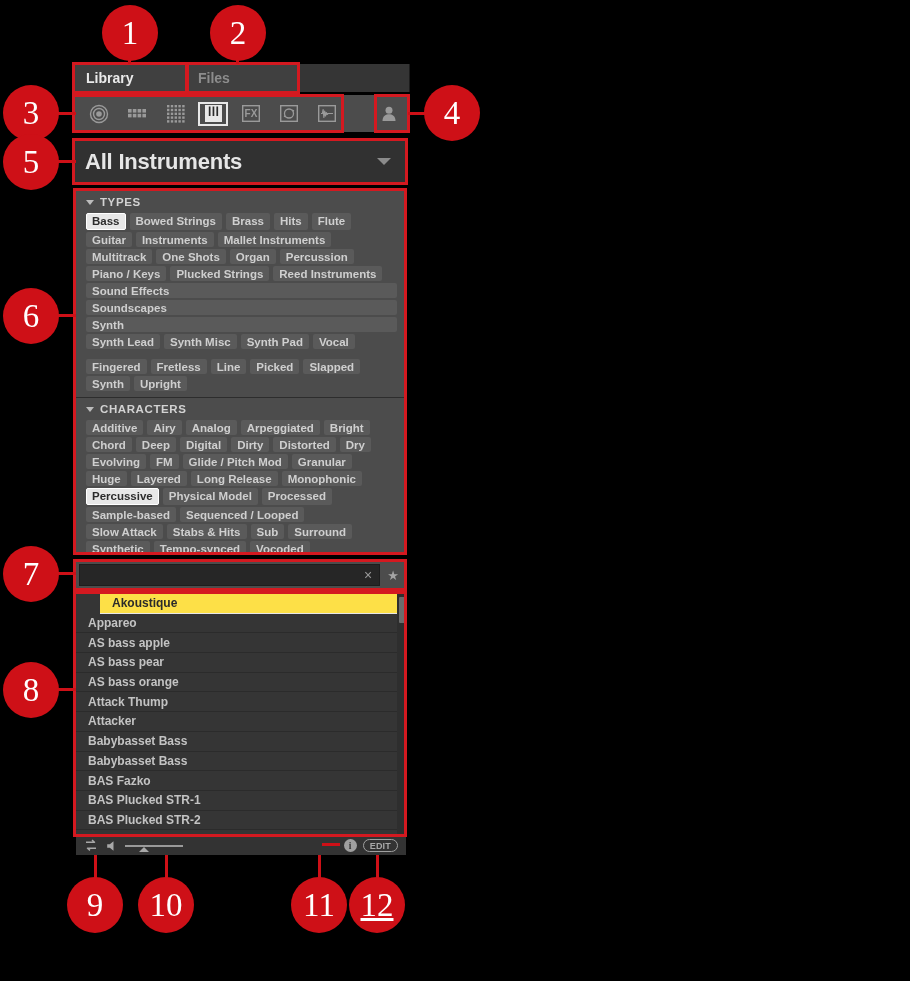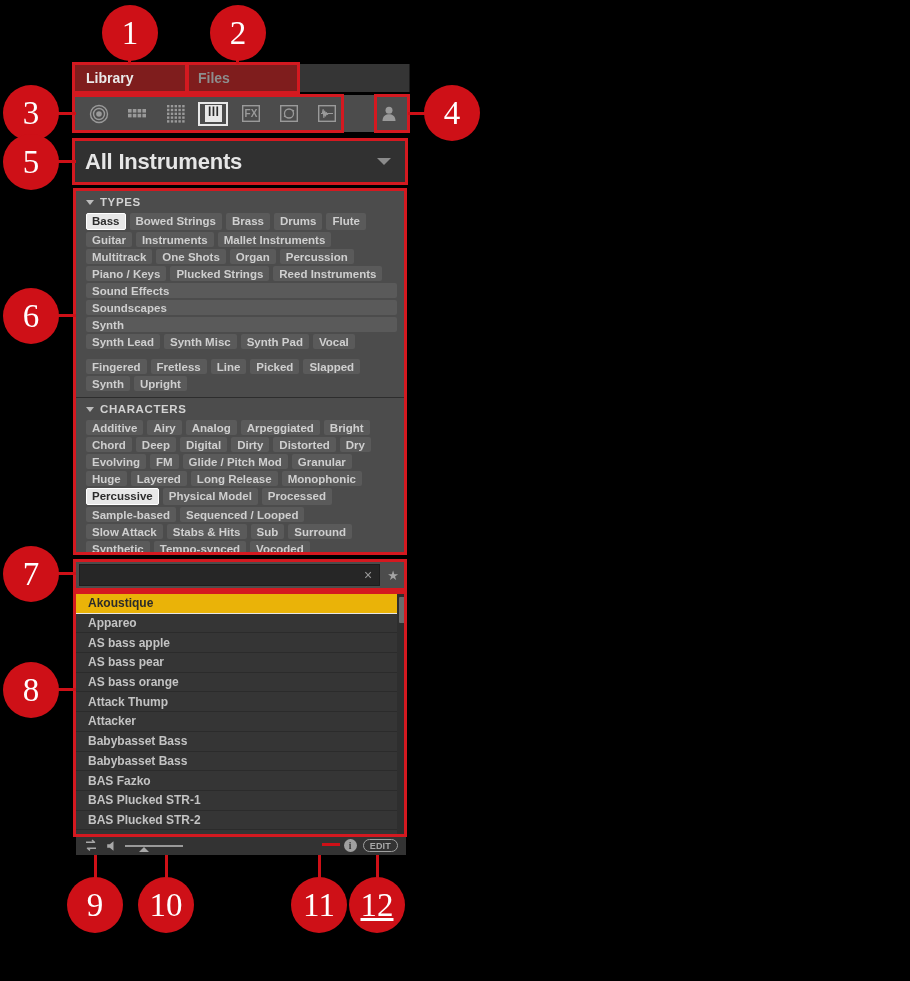--- a/index.html
+++ b/index.html
@@ -17,21 +17,21 @@
     width: 336px; height: 28px;
     background: #1c1c1c;
     display: flex;
   }
   .tab {
     height: 28px;
     display: flex; align-items: center;
     padding: 0 12px;
     font-size: 14px; font-weight: bold;
     color: #8d8d8d;
-    background: #7f1d1d;
+    background: #404040;
     border-right: 1px solid #1c1c1c;
   }
   .tab.active { color: #eaeaea; }
   .tab-lib { width: 112px; }
   .tab-files { width: 112px; }
   .tab-blank { flex: 1; background: #353535; }
 
   
   .icon-bar {
     position: absolute; left: 74px; top: 95px;
@@ -166,23 +166,24 @@
   }
   .res-row {
     height: 19.7px;
     display: flex; align-items: center;
     padding-left: 12px;
     font-size: 12px; font-weight: bold;
     color: #c3c3c3;
     border-bottom: 1px solid #2b2b2b;
   }
   .res-row.sel {
-    background: #eab308;
+    background: #fde047;
     color: #2b2b2b;
     border-bottom: 1px solid #e7e7e7;
+    margin-left: 24px;
   }
   .scroll-track {
     position: absolute; right: 0; top: 0;
     width: 9px; height: 240px;
     background: #2e2e2e;
   }
   .scroll-thumb {
     position: absolute; right: 1px; top: 3px;
     width: 6px; height: 26px;
     background: #6b6b6b;
@@ -374,21 +375,21 @@
 
     <div class="section-head">
       <span class="tri"></span>
       <span>TYPES</span>
     </div>
     <div id="types-chips">
         <div class="chip-area" style="padding-bottom: 2px;">
           <div class="chip sel">Bass</div>
           <div class="chip">Bowed Strings</div>
           <div class="chip">Brass</div>
-          <div class="chip">Drums</div>
+          <div class="chip">Hits</div>
           <div class="chip">Flute</div>
         </div>
         <div class="chip-area" style="padding-bottom: 2px;">
           <div class="chip">Guitar</div>
           <div class="chip">Instruments</div>
           <div class="chip">Mallet Instruments</div>
         </div>
         <div class="chip-area" style="padding-bottom: 2px;">
           <div class="chip">Multitrack</div>
           <div class="chip">One Shots</div>

